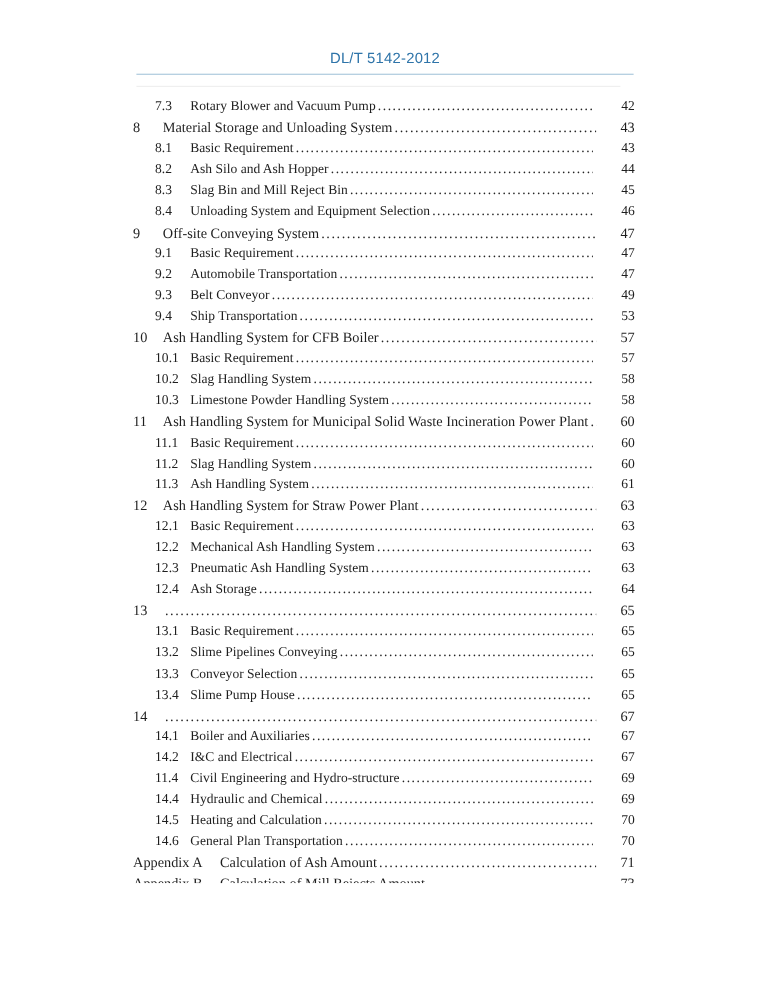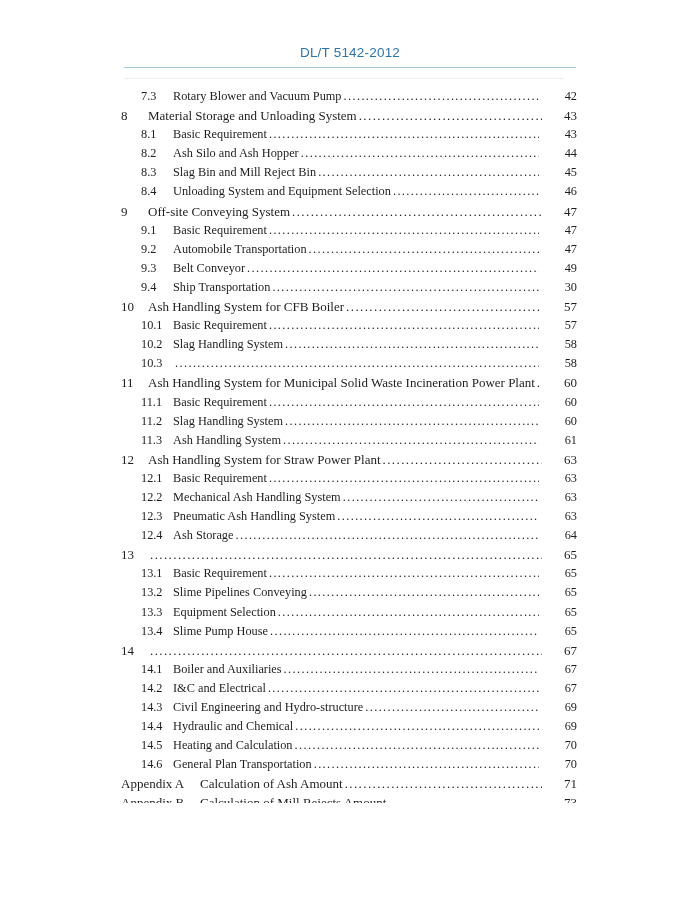--- a/index.html
+++ b/index.html
@@ -134,21 +134,21 @@
       <div class="toc-row section">
       <span class="toc-num">9.3</span>
       <span class="toc-title">Belt Conveyor</span>
       <span class="toc-leader">....................................................................................................................................................................................................................................................................</span>
       <span class="toc-page">49</span>
     </div>
       <div class="toc-row section">
       <span class="toc-num">9.4</span>
       <span class="toc-title">Ship Transportation</span>
       <span class="toc-leader">....................................................................................................................................................................................................................................................................</span>
-      <span class="toc-page">30</span>
+      <span class="toc-page">53</span>
     </div>
       <div class="toc-row chapter">
       <span class="toc-num">10</span>
       <span class="toc-title">Ash Handling System for CFB Boiler</span>
       <span class="toc-leader">....................................................................................................................................................................................................................................................................</span>
       <span class="toc-page">57</span>
     </div>
       <div class="toc-row section">
       <span class="toc-num">10.1</span>
       <span class="toc-title">Basic Requirement</span>
@@ -156,20 +156,21 @@
       <span class="toc-page">57</span>
     </div>
       <div class="toc-row section">
       <span class="toc-num">10.2</span>
       <span class="toc-title">Slag Handling System</span>
       <span class="toc-leader">....................................................................................................................................................................................................................................................................</span>
       <span class="toc-page">58</span>
     </div>
       <div class="toc-row section">
       <span class="toc-num">10.3</span>
+      <span class="toc-title">Limestone Powder Handling System</span>
       <span class="toc-leader">....................................................................................................................................................................................................................................................................</span>
       <span class="toc-page">58</span>
     </div>
       <div class="toc-row chapter">
       <span class="toc-num">11</span>
       <span class="toc-title">Ash Handling System for Municipal Solid Waste Incineration Power Plant</span>
       <span class="toc-leader">....................................................................................................................................................................................................................................................................</span>
       <span class="toc-page">60</span>
     </div>
       <div class="toc-row section">
@@ -232,21 +233,21 @@
       <span class="toc-page">65</span>
     </div>
       <div class="toc-row section">
       <span class="toc-num">13.2</span>
       <span class="toc-title">Slime Pipelines Conveying</span>
       <span class="toc-leader">....................................................................................................................................................................................................................................................................</span>
       <span class="toc-page">65</span>
     </div>
       <div class="toc-row section">
       <span class="toc-num">13.3</span>
-      <span class="toc-title">Equipment Selection</span>
+      <span class="toc-title">Conveyor Selection</span>
       <span class="toc-leader">....................................................................................................................................................................................................................................................................</span>
       <span class="toc-page">65</span>
     </div>
       <div class="toc-row section">
       <span class="toc-num">13.4</span>
       <span class="toc-title">Slime Pump House</span>
       <span class="toc-leader">....................................................................................................................................................................................................................................................................</span>
       <span class="toc-page">65</span>
     </div>
       <div class="toc-row chapter">
@@ -260,21 +261,21 @@
       <span class="toc-leader">....................................................................................................................................................................................................................................................................</span>
       <span class="toc-page">67</span>
     </div>
       <div class="toc-row section">
       <span class="toc-num">14.2</span>
       <span class="toc-title">I&amp;C and Electrical</span>
       <span class="toc-leader">....................................................................................................................................................................................................................................................................</span>
       <span class="toc-page">67</span>
     </div>
       <div class="toc-row section">
-      <span class="toc-num">14.3</span>
+      <span class="toc-num">11.4</span>
       <span class="toc-title">Civil Engineering and Hydro-structure</span>
       <span class="toc-leader">....................................................................................................................................................................................................................................................................</span>
       <span class="toc-page">69</span>
     </div>
       <div class="toc-row section">
       <span class="toc-num">14.4</span>
       <span class="toc-title">Hydraulic and Chemical</span>
       <span class="toc-leader">....................................................................................................................................................................................................................................................................</span>
       <span class="toc-page">69</span>
     </div>

